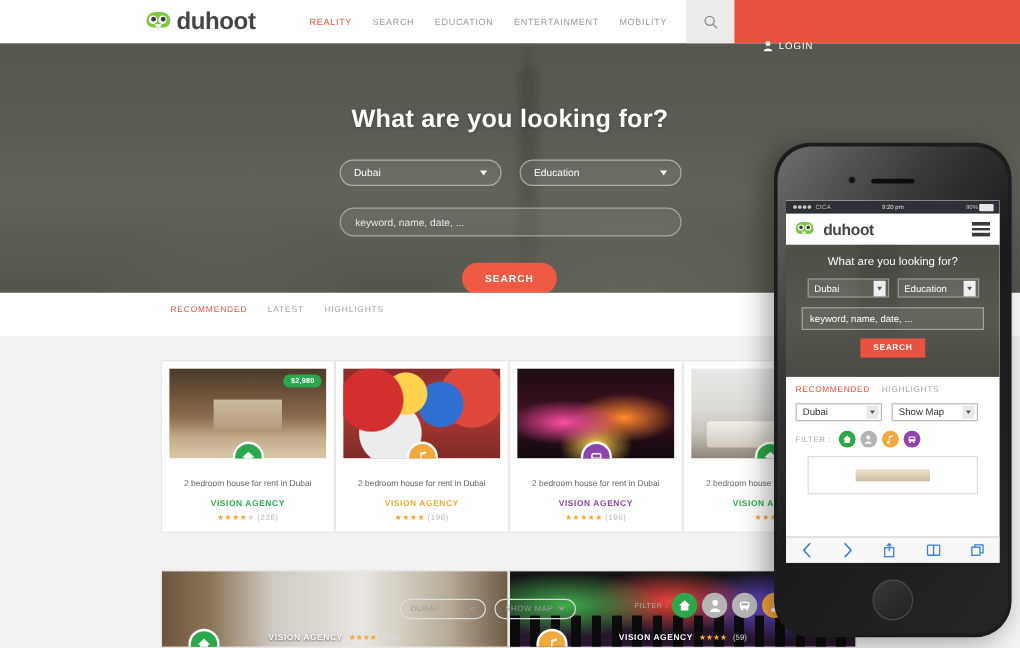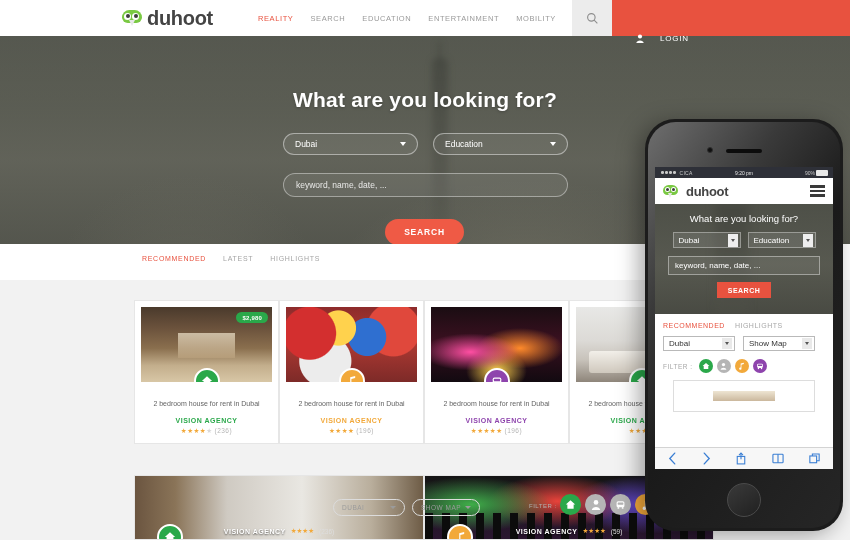--- a/index.html
+++ b/index.html
@@ -17,21 +17,21 @@
   .owl-eye { position:absolute; top:3px; width:7px; height:7px; background:#fff; border-radius:50%; }
   .owl-eye.l { left:2px; } .owl-eye.r { left:10px; }
   .owl-pupil { position:absolute; top:1.5px; left:1.5px; width:4px; height:4px; background:#3d3d3d; border-radius:50%; }
   .owl-beak { position:absolute; left:7px; top:10px; width:0; height:0; border-left:3px solid transparent; border-right:3px solid transparent; border-top:6px solid #e8e8e8; }
   .logo-text { font-size:20px; font-weight:bold; color:#444; letter-spacing:-0.3px; }
   .nav { display:flex; align-items:center; margin-left:30px; gap:17px; }
   .nav a { font-size:7.5px; letter-spacing:0.6px; color:#9a9a9a; text-decoration:none; }
   .nav a.active { color:#e8523f;padding-left:15px; }
   .hdr-search { position:absolute; right:238px; top:0; width:40px; height:36px; background:#ececec; display:flex; align-items:center; justify-content:center; }
   .hdr-login { position:absolute; right:0; top:0; width:238px; height:36px; background:#e8523f; display:flex; align-items:center; }
-  .login-inner { display:flex; align-items:center; margin-left:24px; gap:16px;margin-top:40px; }
+  .login-inner { display:flex; align-items:center; margin-left:24px; gap:5px;margin-top:40px; }
   .login-inner span { color:#fff; font-size:8px; letter-spacing:0.8px; }
   
   .hero { position:absolute; left:0; top:36px; width:850px; height:208px; overflow:hidden;
     background:linear-gradient(rgba(70,72,66,0.62),rgba(70,72,66,0.62)),
       linear-gradient(180deg,#6f7265 0%,#7d7f70 35%,#8d8d7e 60%,#6b6c60 100%); }
   .hero-sky { position:absolute; left:0; top:0; width:850px; height:208px;
     background:
       radial-gradient(ellipse 280px 150px at 62% 120%, rgba(130,128,112,0.55), transparent 70%),
       radial-gradient(ellipse 200px 190px at 22% 130%, rgba(110,110,98,0.5), transparent 70%),
       radial-gradient(ellipse 150px 220px at 85% 140%, rgba(120,120,105,0.45), transparent 70%);

